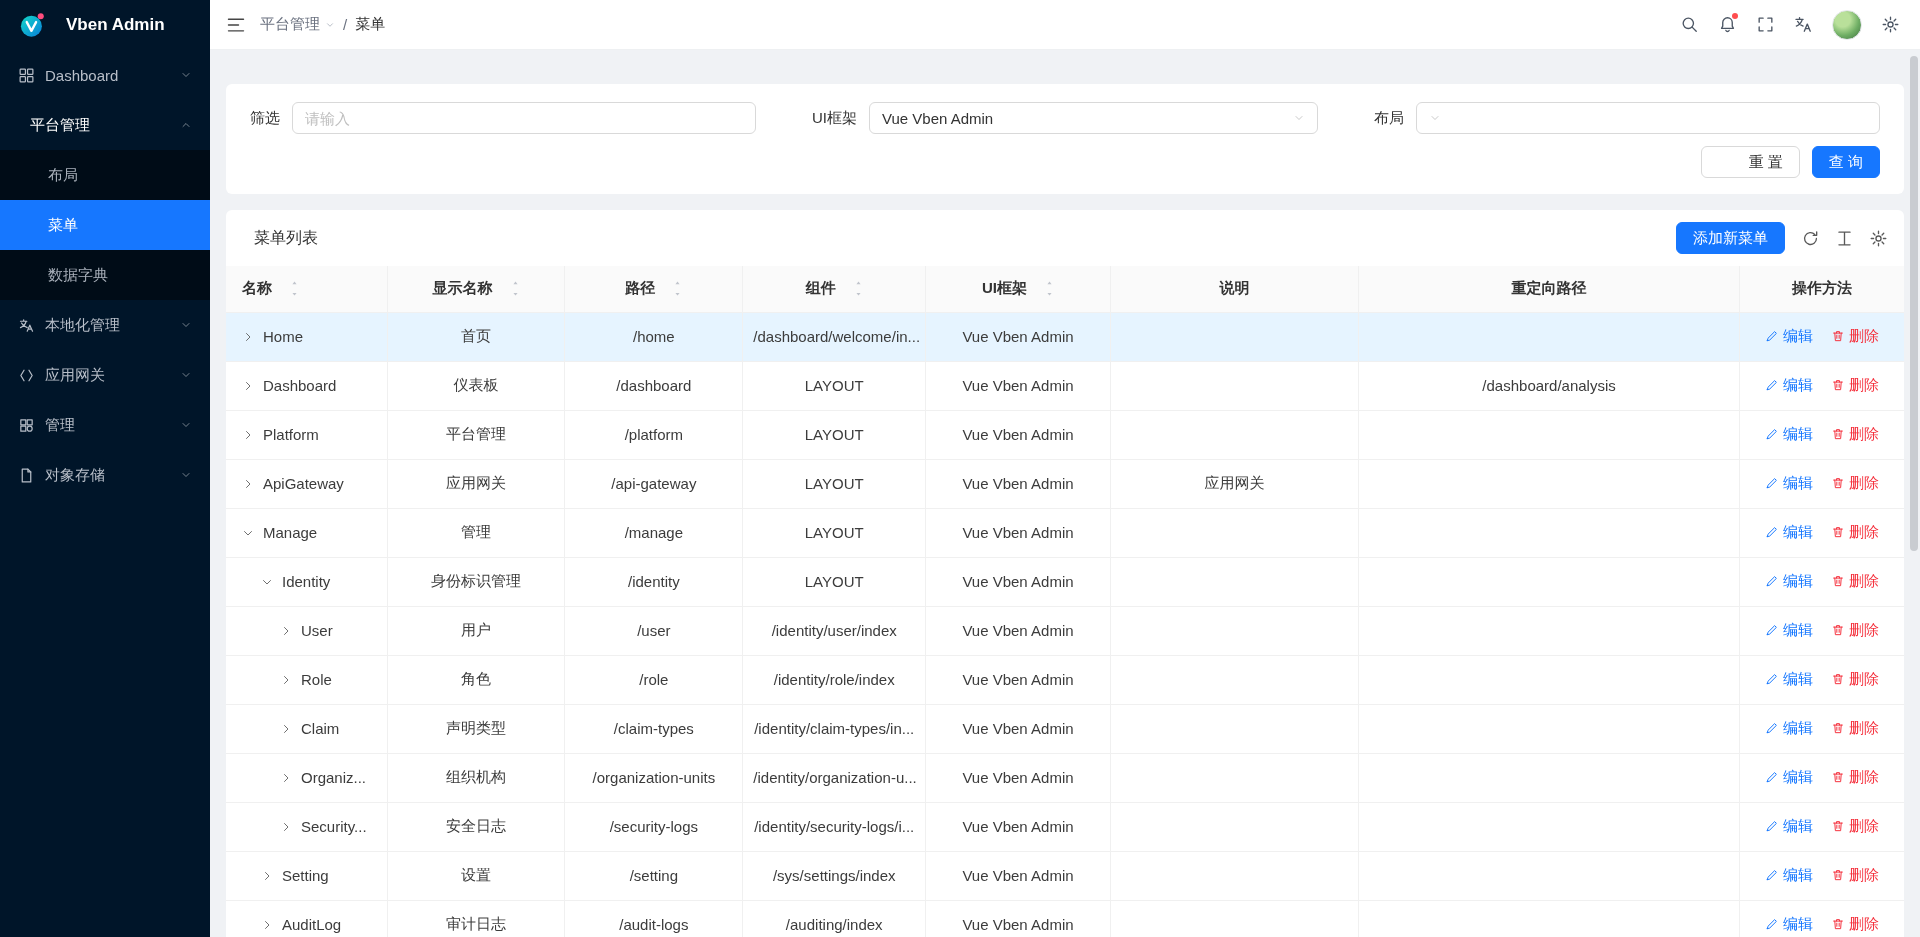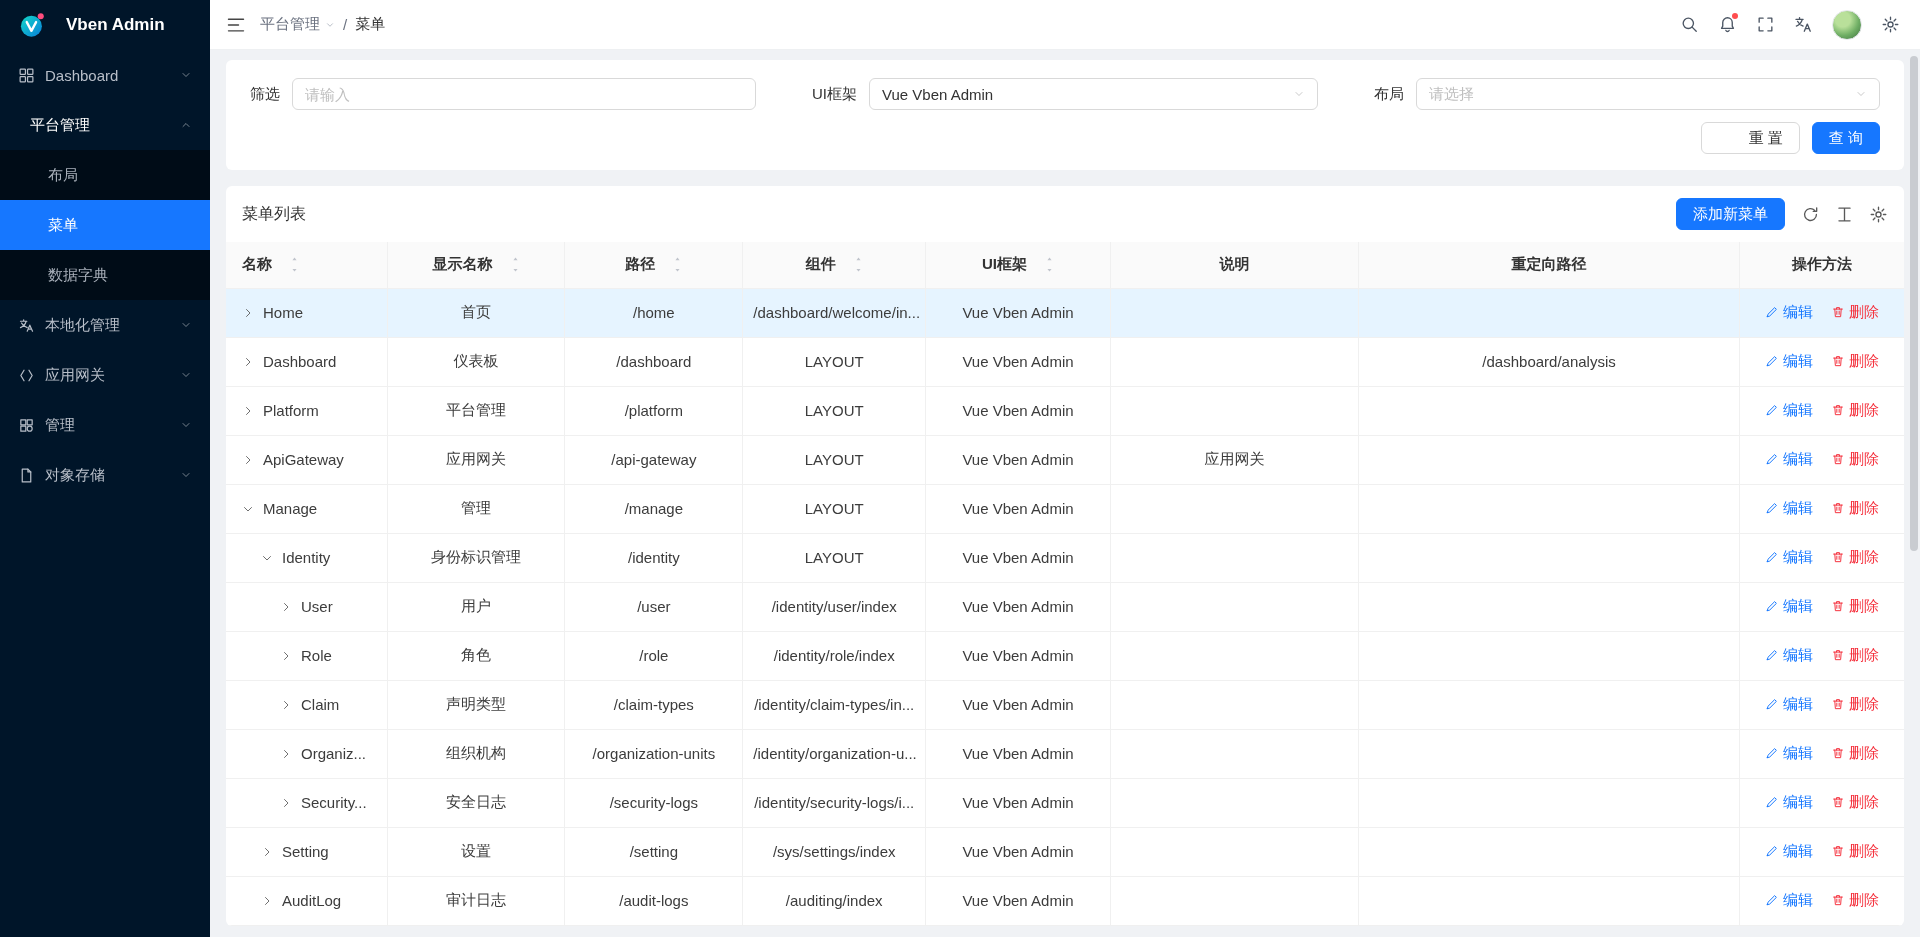--- a/index.html
+++ b/index.html
@@ -35,40 +35,40 @@
   .tb-icon { width:19px; height:19px; color:#4b5563; cursor:pointer; position:relative; }
   .bell-wrap { position:relative; cursor:pointer; display:flex; }
   .badge-dot { position:absolute; top:-2px; right:-1px; width:6px; height:6px; border-radius:50%; background:#ff4d4f; }
   .avatar { width:30px; height:30px; border-radius:50%; cursor:pointer;
     background:radial-gradient(circle at 35% 30%, #b9e09a 0 28%, #6fae64 60%, #3c6e3e 100%); border:1px solid #e5e7eb; }
 
   
   .content { flex:1; padding:10px 16px 0; overflow:hidden; }
   .card { background:#fff; border-radius:6px; }
 
-  .filter-card { padding:18px 24px 16px; margin-bottom:16px; }
+  .filter-card { padding:18px 24px 16px; margin-bottom:16px;margin-top:24px; }
   .filter-row { display:flex; }
   .ffield { flex:1; display:flex; align-items:center; gap:12px; padding-right:56px; }
   .ffield:last-child { padding-right:0; }
   .flabel { white-space:nowrap; color:#333; }
   .control { flex:1; height:32px; border:1px solid #d9d9d9; border-radius:6px; background:#fff; display:flex; align-items:center; padding:0 12px; gap:8px; }
   .control input { border:none; outline:none; width:100%; font:inherit; color:#404040; background:transparent; }
   .control input::placeholder { color:#bfbfbf; }
   .sel-text { flex:1; white-space:nowrap; overflow:hidden; }
   .sel-text.placeholder { color:#bfbfbf; }
   .sel-chev { width:12px; height:12px; color:#bfbfbf; flex-shrink:0; }
   .btn-row { display:flex; justify-content:flex-end; gap:12px; margin-top:12px; }
   .btn { height:32px; padding:0 16px; border-radius:6px; font-size:15px; display:inline-flex; align-items:center; cursor:pointer; white-space:nowrap; }
   .btn-default { background:#fff; border:1px solid #d9d9d9; color:#333;padding-left:47px; }
   .btn-primary { background:#1677ff; border:1px solid #1677ff; color:#fff; }
 
   
   .table-card { overflow:hidden; }
   .toolbar { display:flex; align-items:center; padding:12px 16px; gap:16px; }
-  .table-title { font-size:16px; font-weight:500; color:#333; flex:1; }
+  .table-title { font-size:16px; font-weight:500; color:#333; flex:1;margin-left:12px; }
   .toolbar-icons { display:flex; align-items:center; gap:15px; color:#595959; }
   .tool-icon { width:19px; height:19px; cursor:pointer; }
 
   table { width:100%; border-collapse:collapse; table-layout:fixed; }
   th { background:#fafafa; height:46px; font-weight:600; font-size:15px; color:#333;
        border-bottom:1px solid #f0f0f0; border-right:1px solid #f0f0f0; padding:0 10px; }
   th:last-child { border-right:none; }
   .th-inner { display:flex; align-items:center; justify-content:center; gap:18px; }
   th.left .th-inner { justify-content:flex-start; padding-left:6px; }
   .sorter { display:inline-flex; flex-direction:column; line-height:0; }
@@ -248,21 +248,20 @@
             <div class="control">
               <span class="sel-text">Vue Vben Admin</span>
               <svg class="ic sel-chev" viewBox="0 0 24 24">
                   <path d="M6 9l6 6 6-6"></path>
                 </svg>
             </div>
           </div>
           <div class="ffield">
             <span class="flabel">布局</span>
             <div class="control">
-              <span class="sel-text placeholder">请选择</span>
               <svg class="ic sel-chev" viewBox="0 0 24 24">
                   <path d="M6 9l6 6 6-6"></path>
                 </svg>
             </div>
           </div>
         </div>
         <div class="btn-row">
           <button class="btn btn-default">重 置</button>
           <button class="btn btn-primary">查 询</button>
         </div>

